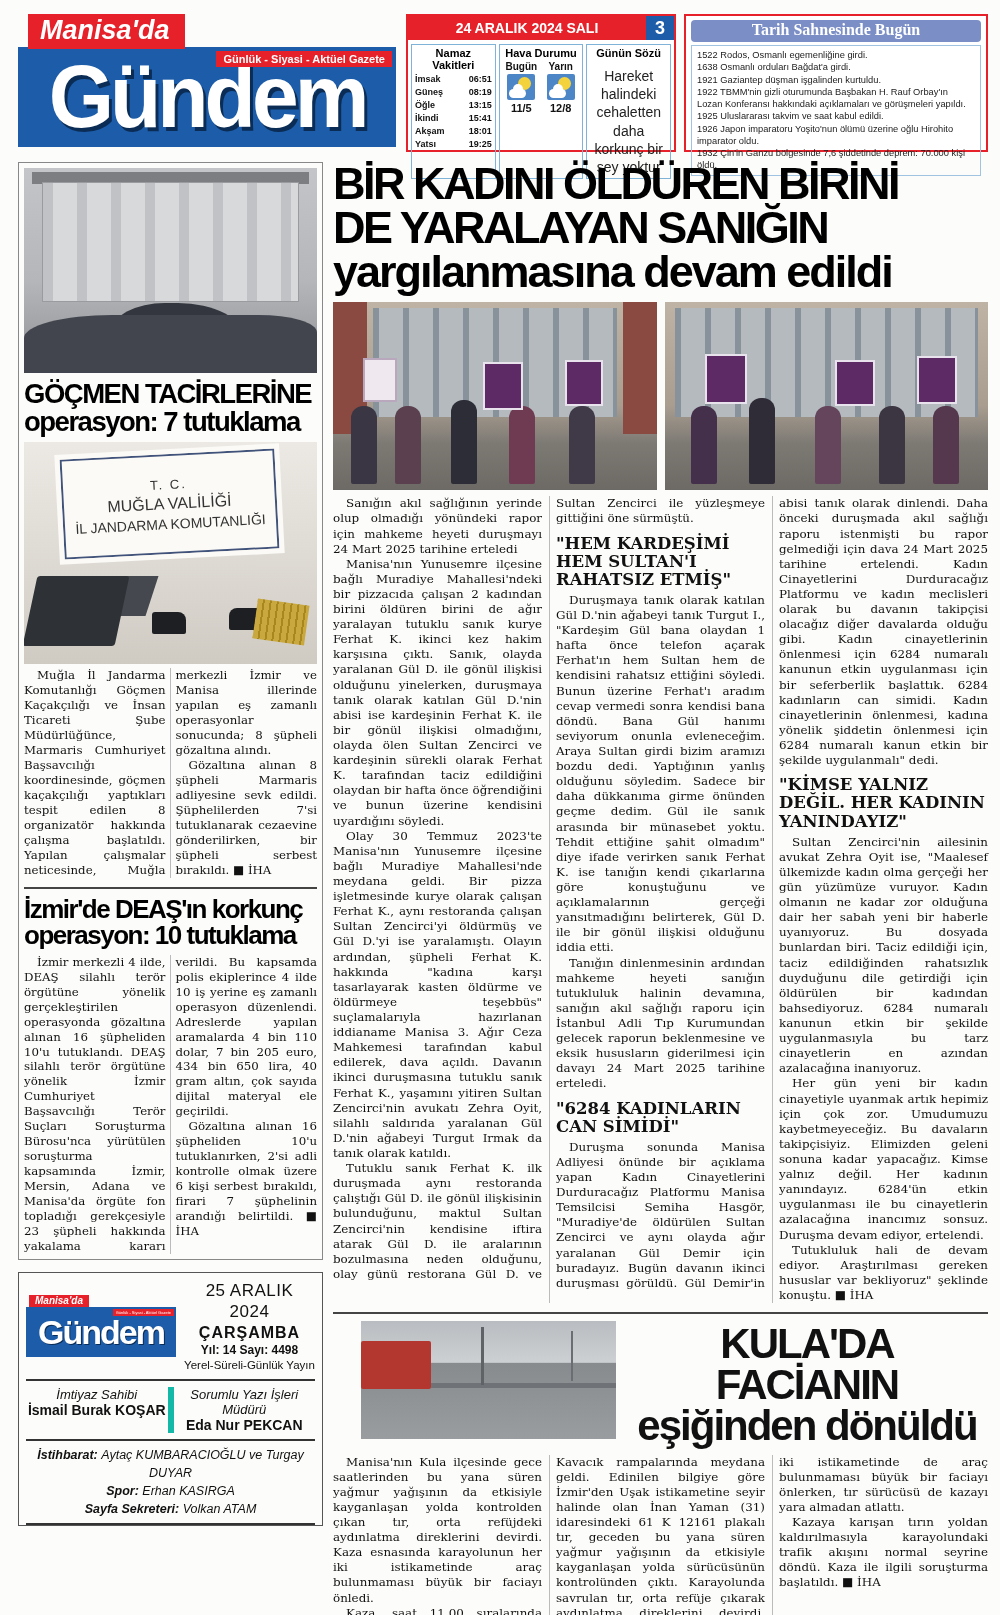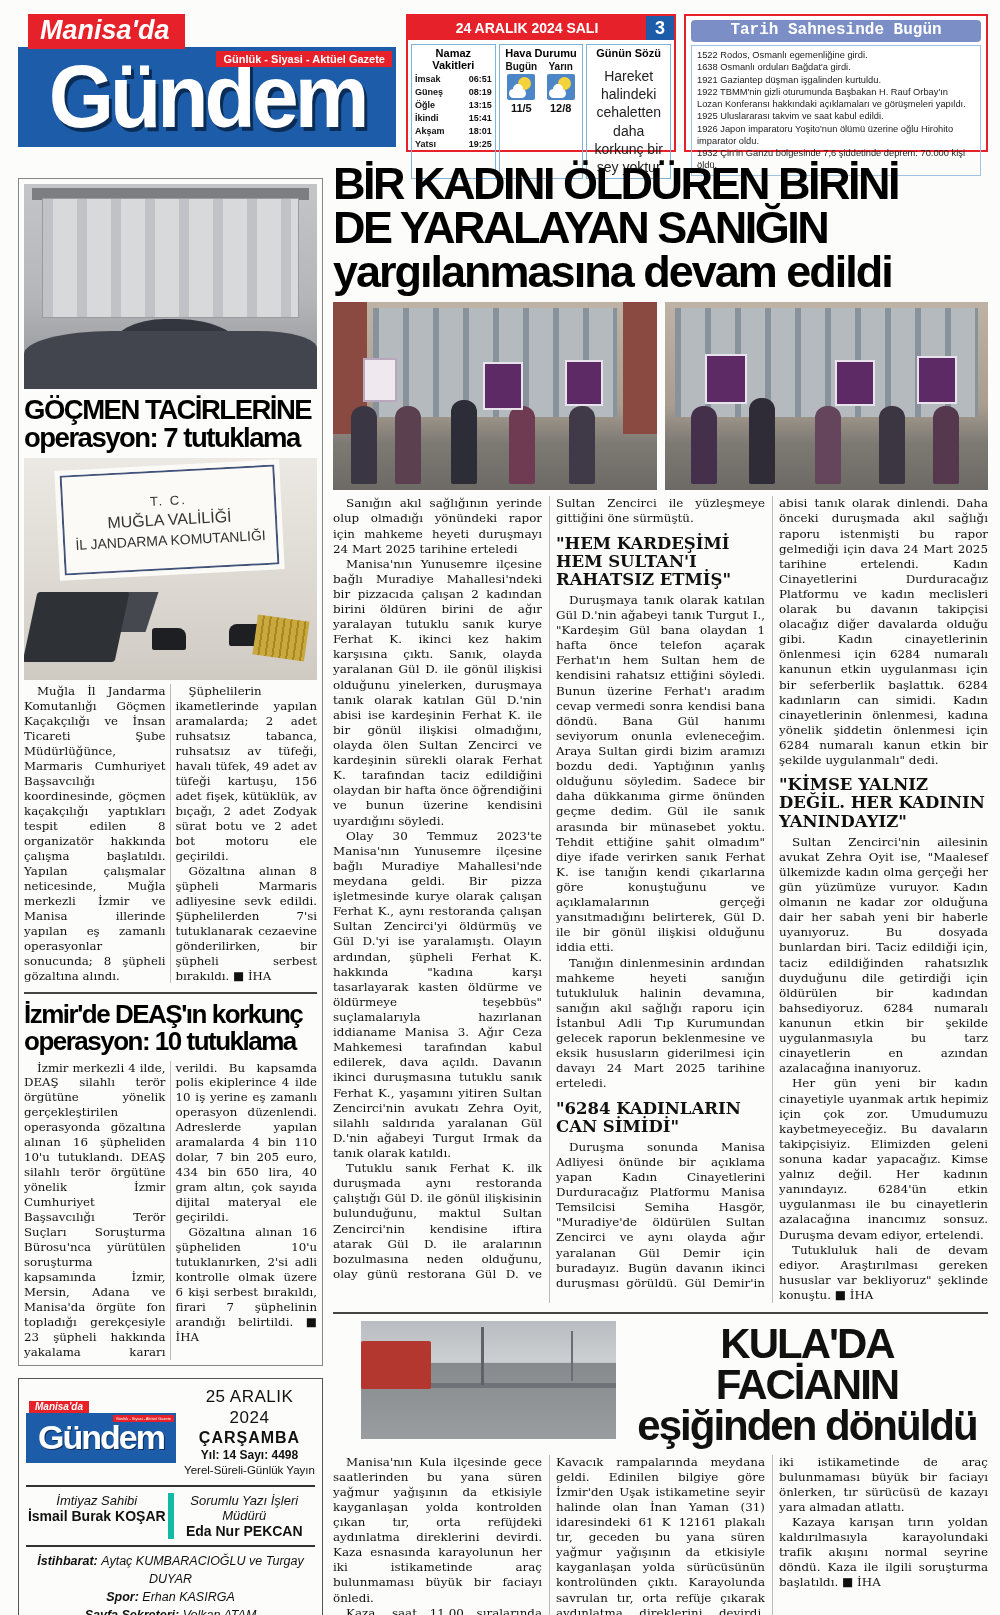--- a/index.html
+++ b/index.html
@@ -40,28 +40,28 @@
   .wx-cols { display:flex; gap:2px; text-align:center; }
   .wx-col { flex:1; font-size:10px; font-weight:bold; }
   .wx-icon { width:28px; height:26px; background:#4d86c6; margin:2px auto; position:relative; border-radius:2px; overflow:hidden;}
   .wx-sun { position:absolute; top:3px; left:11px; width:13px; height:13px; border-radius:50%; background:#f4d23c; }
   .wx-cloud { position:absolute; bottom:2px; left:2px; width:17px; height:9px; border-radius:8px; background:#fff; }
   .wx-cloud:after { content:""; position:absolute; top:-5px; left:4px; width:10px; height:10px; border-radius:50%; background:#fff; }
   .wx-val { font-size:11px; }
   .quote-txt { font-size:14px; text-align:center; line-height:1.3; margin-top:8px; color:#222; }
   .histbox { flex:1; border:2px solid #e62129; background:#fff; padding:4px 5px; }
   .hist-title { background:#7c8ec6; color:#fff; border-radius:4px; text-align:center;
-    font-family:Liberation Mono, monospace; font-weight:bold; font-size:16px; padding:1px 0 3px; }
+    font-family:Liberation Serif, serif; font-weight:bold; font-size:16px; padding:1px 0 3px; }
   .hist-body { border:1px solid #9fc3e0; margin-top:3px; padding:3px 5px;
     font-family:"Liberation Sans",sans-serif; font-size:9.3px; line-height:1.32; color:#222; }
   
   .bodygrid { display:flex; gap:10px; }
   .col-left { width:305px; flex:0 0 305px; }
   .col-right { flex:1; min-width:0; }
-  .leftbox { border:1px solid #888; padding:5px;margin-top:16px; }
+  .leftbox { border:1px solid #888; padding:5px; }
   
   .ph { position:relative; overflow:hidden; width:100%; }
   .ph div { position:absolute; }
   .ph-court { height:205px; background:linear-gradient(#c3c5c9 0%, #b4b6ba 55%, #8f9194 100%); }
   .pc-bld { top:14px; left:18px; right:18px; height:120px; background:#d8d9db; border:1px solid #9a9b9e;
     background-image:repeating-linear-gradient(90deg,#c0c2c6 0 10px,#d8d9db 10px 34px); }
   .pc-roof { top:4px; left:8px; right:8px; height:12px; background:#7c7e82; }
   .pc-crowd { bottom:0; left:0; right:0; height:58px; background:#42454e;
     border-radius:30% 20% 0 0 / 40% 30% 0 0; }
   .pc-crowd2 { bottom:0; left:30%; width:45%; height:70px; background:#33363e; border-radius:40% 50% 0 0; }
@@ -252,21 +252,20 @@
             <span class="ev-l3">İL JANDARMA KOMUTANLIĞI</span>
           </div>
           <div class="ev-laptop2"></div>
             <div class="ev-laptop"></div>
           <div class="ev-gun1"></div>
             <div class="ev-gun2"></div>
             <div class="ev-ammo"></div>
         </div>
         <div class="twocol">
           <p>Muğla İl Jandarma Komutanlığı Göçmen Kaçakçılığı ve İnsan Ticareti Şube Müdürlüğünce, Marmaris Cumhuriyet Başsavcılığı koordinesinde, göçmen kaçakçılığı yaptıkları tespit edilen 8 organizatör hakkında çalışma başlatıldı. Yapılan çalışmalar neticesinde, Muğla merkezli İzmir ve Manisa illerinde yapılan eş zamanlı operasyonlar sonucunda; 8 şüpheli gözaltına alındı.</p>
-          <p>Şüphelilerin ikametlerinde yapılan aramalarda; 2 adet ruhsatsız tabanca, ruhsatsız av tüfeği, havalı tüfek, 49 adet av tüfeği kartuşu, 156 adet fişek, kütüklük, av bıçağı, 2 adet Zodyak sürat botu ve 2 adet bot motoru ele geçirildi.</p>
           <p>Gözaltına alınan 8 şüpheli Marmaris adliyesine sevk edildi. Şüphelilerden 7'si tutuklanarak cezaevine gönderilirken, bir şüpheli serbest bırakıldı. ■ İHA</p>
         </div>
         <div class="sep"></div>
         <div class="hl-left" style="font-size:26px">
           <div>İzmir'de DEAŞ'ın korkunç</div>
           <div>operasyon: 10 tutuklama</div>
         </div>
         <div class="twocol">
           <p>İzmir merkezli 4 ilde, DEAŞ silahlı terör örgütüne yönelik gerçekleştirilen operasyonda gözaltına alınan 16 şüpheliden 10'u tutuklandı. DEAŞ silahlı terör örgütüne yönelik İzmir Cumhuriyet Başsavcılığı Terör Suçları Soruşturma Bürosu'nca yürütülen soruşturma kapsamında İzmir, Mersin, Adana ve Manisa'da örgüte fon topladığı gerekçesiyle 23 şüpheli hakkında yakalama kararı verildi. Bu kapsamda polis ekiplerince 4 ilde 10 iş yerine eş zamanlı operasyon düzenlendi. Adreslerde yapılan aramalarda 4 bin 110 dolar, 7 bin 205 euro, 434 bin 650 lira, 40 gram altın, çok sayıda dijital materyal ele geçirildi.</p>
           <p>Gözaltına alınan 16 şüpheliden 10'u tutuklanırken, 2'si adli kontrolle olmak üzere 6 kişi serbest bırakıldı, firari 7 şüphelinin arandığı belirtildi. ■ İHA</p>

